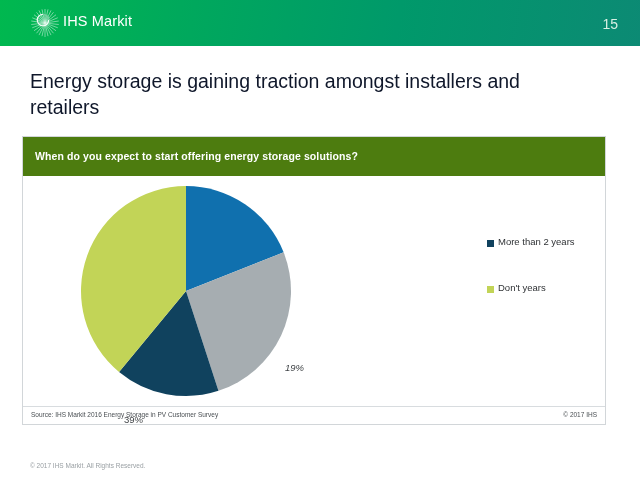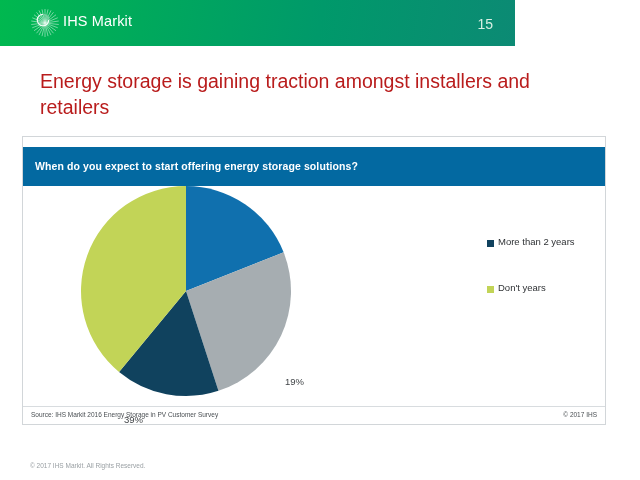--- a/index.html
+++ b/index.html
@@ -12,21 +12,21 @@
     background: #ffffff;
     font-family: "Liberation Sans", sans-serif;
     overflow: hidden;
     position: relative;
   }
 
   
   .header-bar {
     position: absolute;
     left: 0; top: 0;
-    width: 515px; height: 46px;
+    width: 640px; height: 46px;
     background: linear-gradient(100deg, #00b84f 0%, #00a95c 28%, #00996a 62%, #0c8a74 100%);
   }
   .logo-wrap {
     position: absolute;
     left: 30px; top: 8px;
     width: 30px; height: 30px;
   }
   .logo-mark {
     width: 30px; height: 30px;
     display: block;
@@ -42,42 +42,42 @@
   .page-number {
     position: absolute;
     right: 22px; top: 16px;
     font-size: 14px;
     color: #d8efe3;
   }
 
   
   .slide-title {
     position: absolute;
-    left: 40px; top: 68px;
+    left: 30px; top: 68px;
     width: 560px;
     font-size: 19.5px;
     line-height: 26px;
-    color: #b91c1c;
+    color: #0f172a;
     font-weight: 400;
   }
 
   
   .chart-panel {
     position: absolute;
     left: 22px; top: 136px;
     width: 584px; height: 289px;
     background: #ffffff;
     border: 1px solid #d2d6d9;
     box-sizing: border-box;
   }
   .panel-heading {
     position: absolute;
-    left: 0; top: 10px;
+    left: 0; top: 0;
     width: 100%; height: 39px;
-    background: #0369a1;
+    background: #4d7c0f;
     box-sizing: border-box;
     text-decoration: underline;
   }
   .panel-heading-text {
     position: absolute;
     left: 12px; top: 13px;
     font-size: 10.5px;
     font-weight: bold;
     color: #ffffff;
     letter-spacing: 0.1px;
@@ -96,21 +96,21 @@
     width: 230px; height: 218px;
   }
   .pie-svg { display: block; }
 
   .pct-label {
     position: absolute;
     font-size: 9.5px;
     color: #404447;
     white-space: nowrap;
   }
-  .pct-0 { left: 262px; top: 200px; }
+  .pct-0 { left: 262px; top: 186px; font-style: italic; }
   .pct-3 { left: 101px; top: 238px; }
 
   
   .legend {
     position: absolute;
     left: 464px; top: 61px;
     width: 118px;
   }
   .legend-item {
     position: relative;

